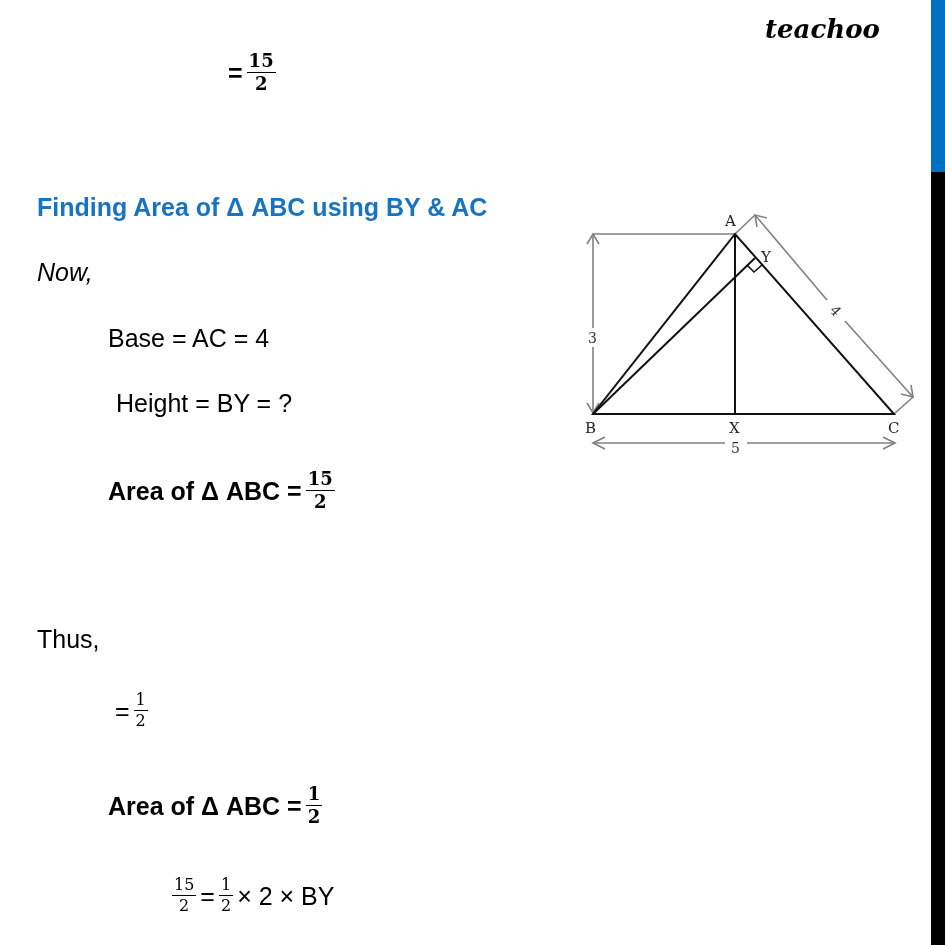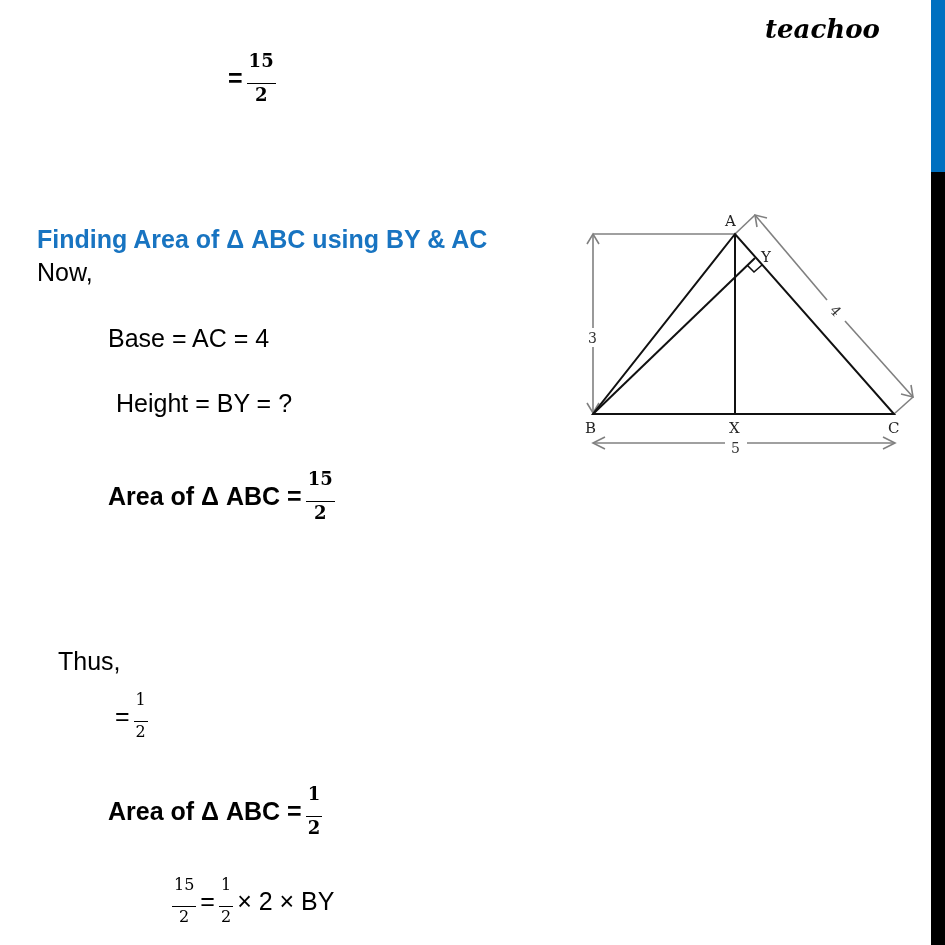--- a/index.html
+++ b/index.html
@@ -17,21 +17,21 @@
   .b { font-weight: bold; }
   .heading { color: #1874c1; font-weight: bold; }
   .frac {
     display: inline-flex; flex-direction: column; align-items: center;
     vertical-align: middle; margin: 0 4px; line-height: 1;
   }
   .frac .num, .frac .den {
     font-family: "DejaVu Serif", "Liberation Serif", serif;
     padding: 0 2px;
   }
-  .frac .num { border-bottom: 1.6px solid #000; padding-bottom: 13px; }
+  .frac .num { border-bottom: 1.6px solid #000; padding-bottom: 2px; }
   .frac .den { padding-top: 2px; }
   .frac.big .num, .frac.big .den { font-size: 18px; font-weight: bold; }
   .frac.small .num, .frac.small .den { font-size: 16px; font-weight: normal; }
   .sp { white-space: pre; }
   .logo {
     position: absolute; left: 765px; top: 14px;
     font-family: "DejaVu Serif", "Liberation Serif", serif;
     font-style: italic; font-weight: bold; font-size: 26px;
     letter-spacing: 0px; color: #000;
   }
@@ -48,37 +48,37 @@
     <span class="num">15</span>
     <span class="den">2</span>
   </span>
 </div>
 
 <div class="logo">teachoo</div>
 
 <div class="strip-blue"></div>
 <div class="strip-black"></div>
 
-<div class="line heading" style="left:37px; top:192px; font-size:25px;margin-top:32px;">Finding Area of Δ ABC using BY &amp; AC</div>
+<div class="line heading" style="left:37px; top:192px; font-size:25px;">Finding Area of Δ ABC using BY &amp; AC</div>
 
-<div class="line" style="left:37px; top:257px;">Now,</div>
+<div class="line" style="left:37px; top:257px;font-style:italic;">Now,</div>
 
 <div class="line" style="left:108px; top:323px;">Base = AC = 4</div>
 
 <div class="line" style="left:116px; top:388px;">Height = BY = ?</div>
 
 <div class="line b" style="left:108px; top:470px;">
   <span>Area of Δ ABC =</span>
   <span class="frac big">
     <span class="num">15</span>
     <span class="den">2</span>
   </span>
 </div>
 
-<div class="line" style="left:37px; top:646px;margin-left:21px;">Thus,</div>
+<div class="line" style="left:37px; top:624px;">Thus,</div>
 
 <div class="line" style="left:108px; top:692px;">
   <span class="sp"> </span>
   <span>=</span>
   <span class="frac small">
     <span class="num">1</span>
     <span class="den">2</span>
   </span>
 </div>
 

